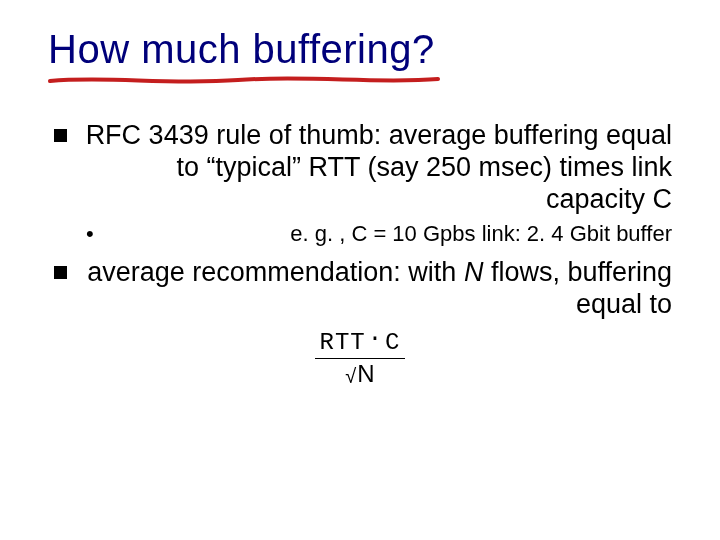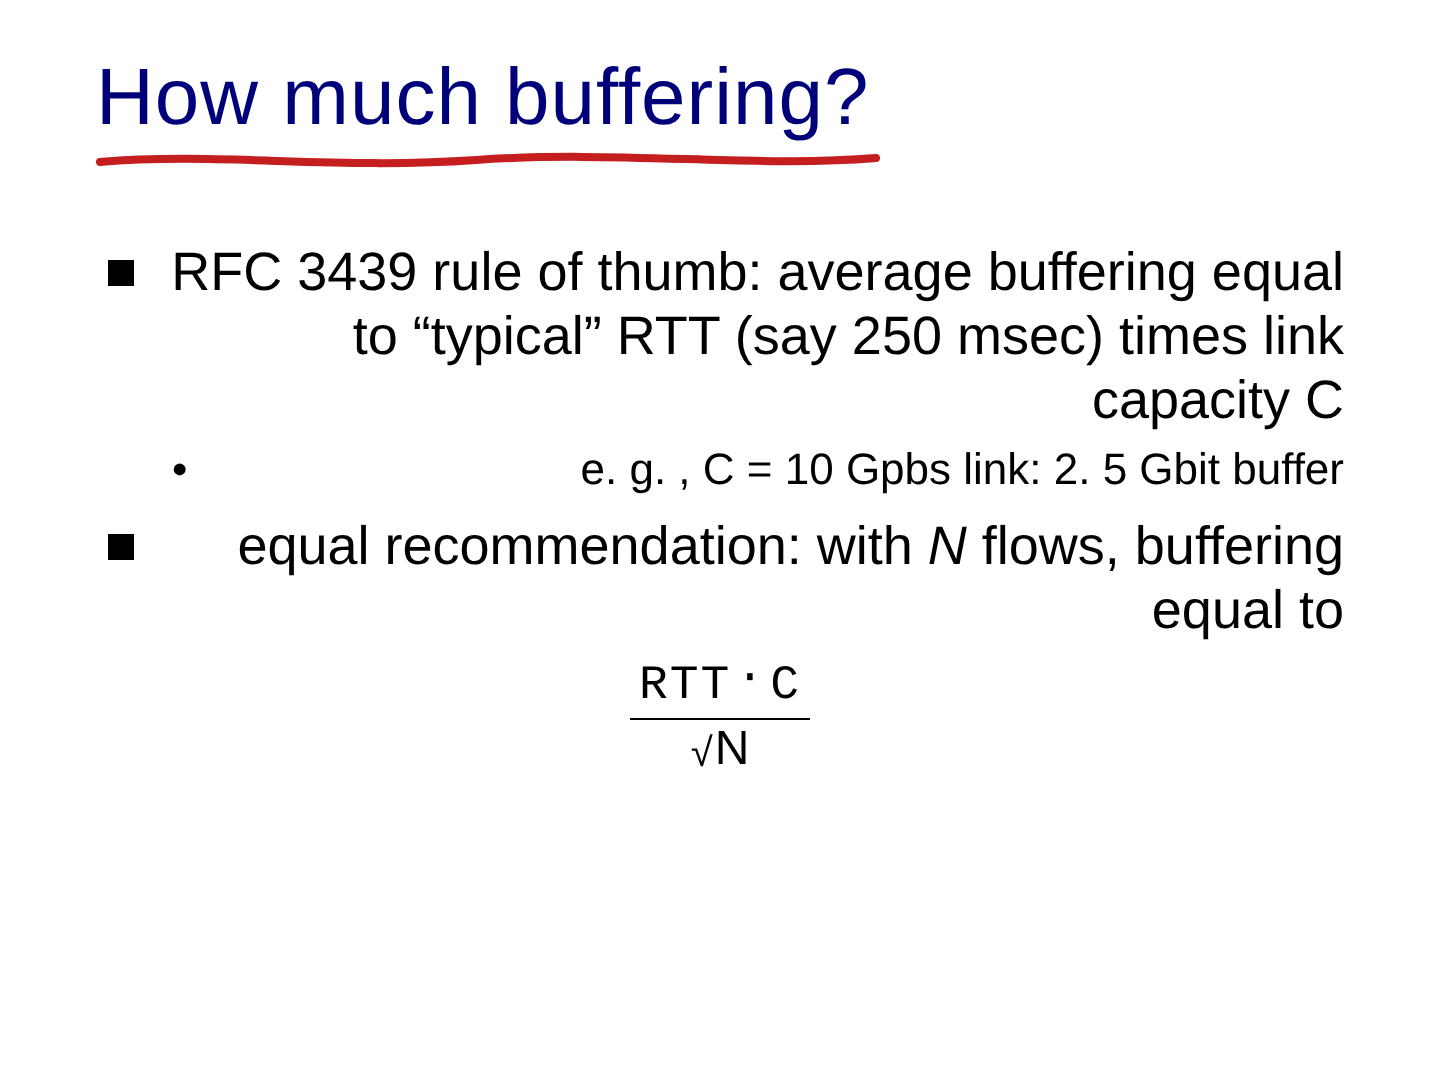--- a/index.html
+++ b/index.html
@@ -119,26 +119,26 @@
 
   <svg class="title-underline" width="392" height="14" viewBox="0 0 392 14">
     <path d="M2 7 C 60 2, 120 11, 190 6 C 260 1, 330 10, 390 5" stroke="#c41e1e" stroke-width="4" fill="none" stroke-linecap="round"></path>
   </svg>
 
   <ul class="level1">
     <li>
       <span>RFC 3439 rule of thumb: average buffering equal to “typical” RTT (say 250 msec) times link capacity C</span>
       <ul class="level2">
         <li>
-          <span>e. g. , C = 10 Gpbs link: 2. 5 Gbit buffer</span>
+          <span>e. g. , C = 10 Gpbs link: 2. 4 Gbit buffer</span>
         </li>
       </ul>
     </li>
     <li>
-      <span>equal recommendation: with </span><span class="italic">N</span><span> flows, buffering equal to</span>
+      <span>average recommendation: with </span><span class="italic">N</span><span> flows, buffering equal to</span>
     </li>
   </ul>
 
   <div class="formula-wrap">
     <div class="formula">
       <div class="numer">
         <span>RTT</span><span class="dot">·</span><span>C</span>
       </div>
       <div class="denom">
         <span class="radical">

